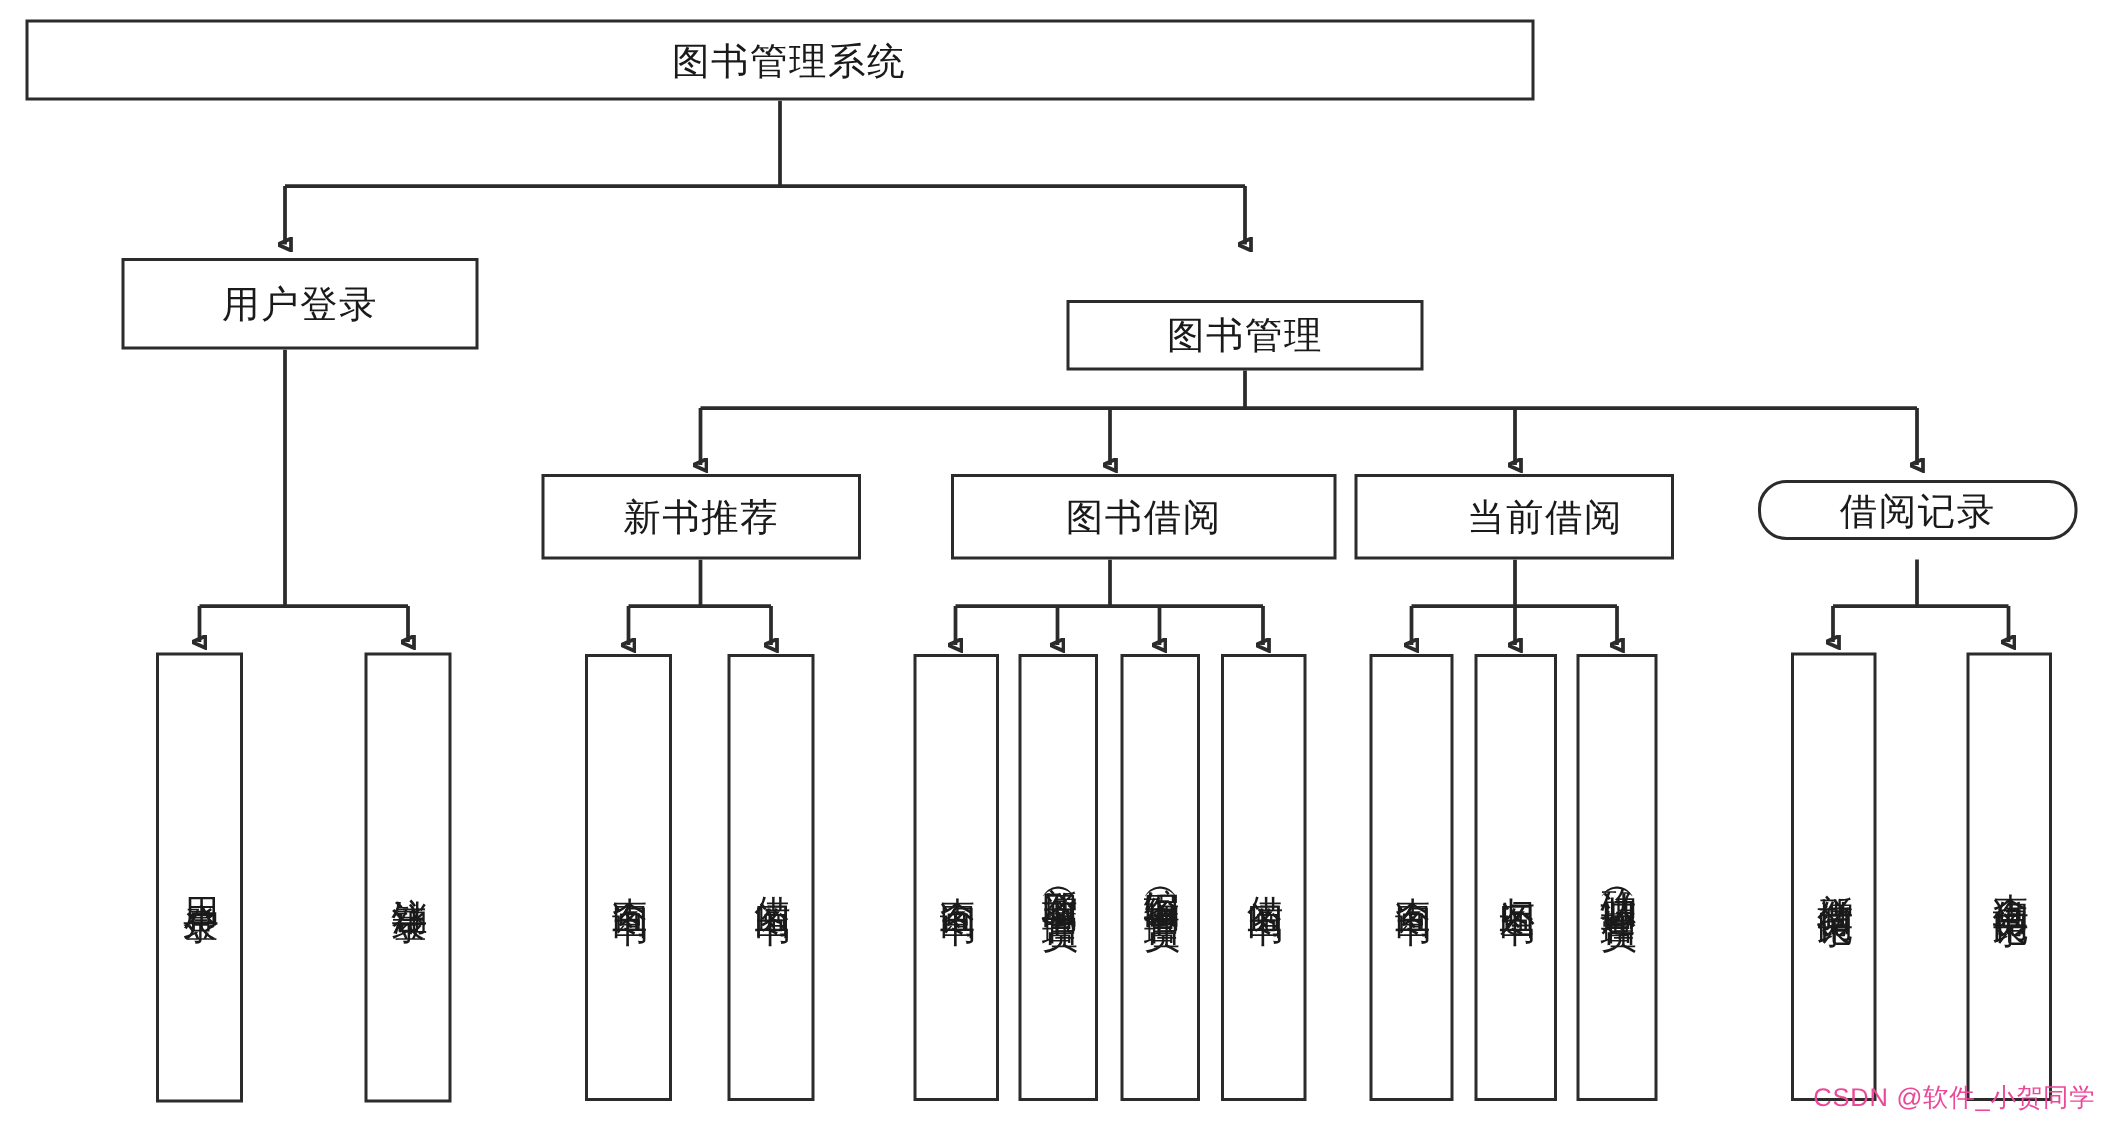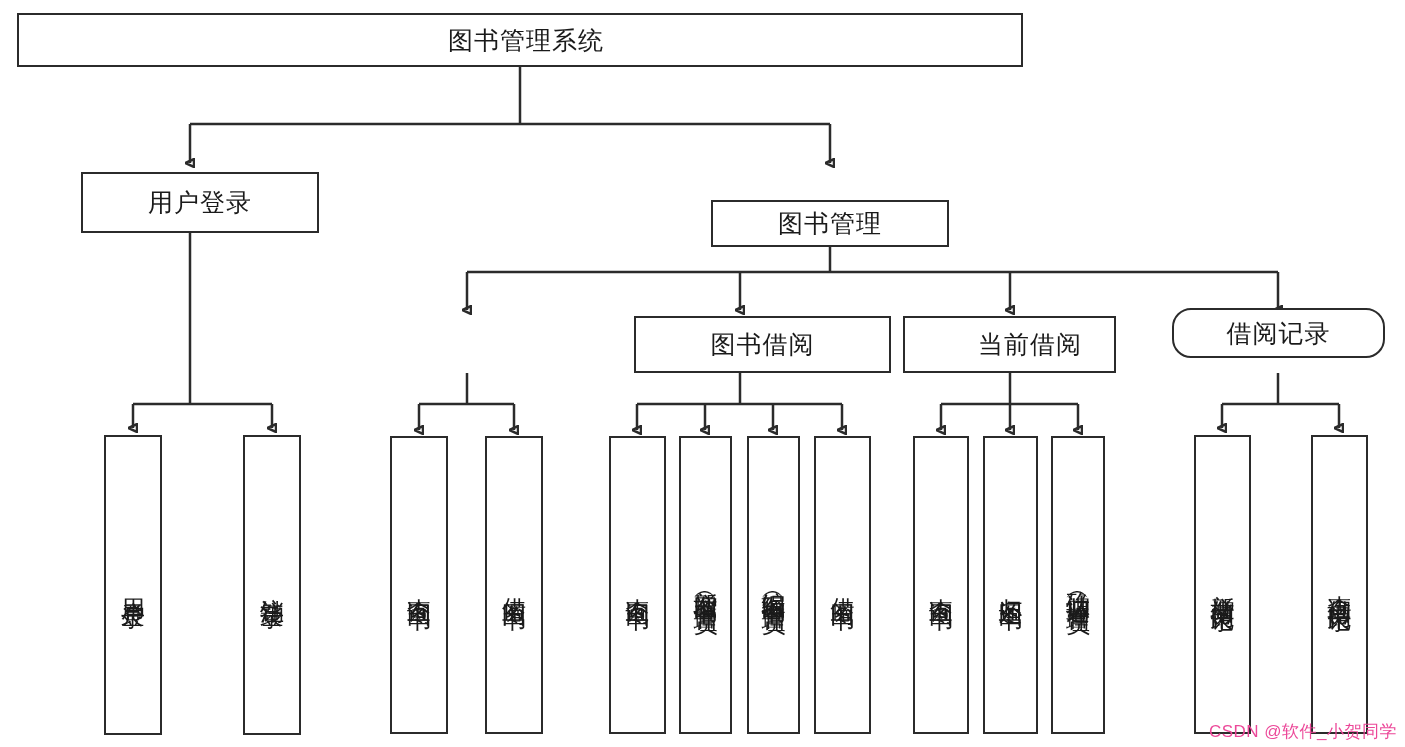--- a/index.html
+++ b/index.html
@@ -96,27 +96,30 @@
     <span>图书管理系统</span>
   </div>
 
   <div class="node h" style="left:81px;top:172px;width:238px;height:61px;">
     <span>用户登录</span>
   </div>
   <div class="node h" style="left:711px;top:172px;width:238px;height:47px;margin-top:28px;">
     <span>图书管理</span>
   </div>
 
+  <div class="node h" style="left:361px;top:316px;width:213px;height:57px;">
+    <span>新书推荐</span>
+  </div>
   <div class="node h" style="left:634px;top:316px;width:257px;height:57px;">
     <span>图书借阅</span>
   </div>
   <div class="node h" style="left:903px;top:316px;width:213px;height:57px;padding-left:41px;">
     <span>当前借阅</span>
   </div>
-  <div class="node h" style="left:1172px;top:308px;width:213px;height:50px;border-radius:19px;">
+  <div class="node h" style="left:1172px;top:320px;width:213px;height:40px;border-radius:19px;">
     <span>借阅记录</span>
   </div>
 
   <div class="node v" style="left:104px;top:435px;width:58px;height:300px;">
     <span>用户登录</span>
   </div>
   <div class="node v" style="left:243px;top:435px;width:58px;height:300px;">
     <span>注销登录</span>
   </div>
 

